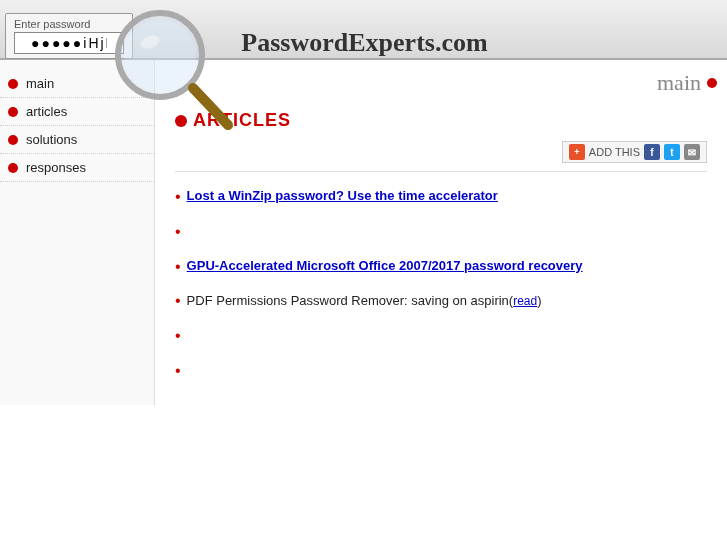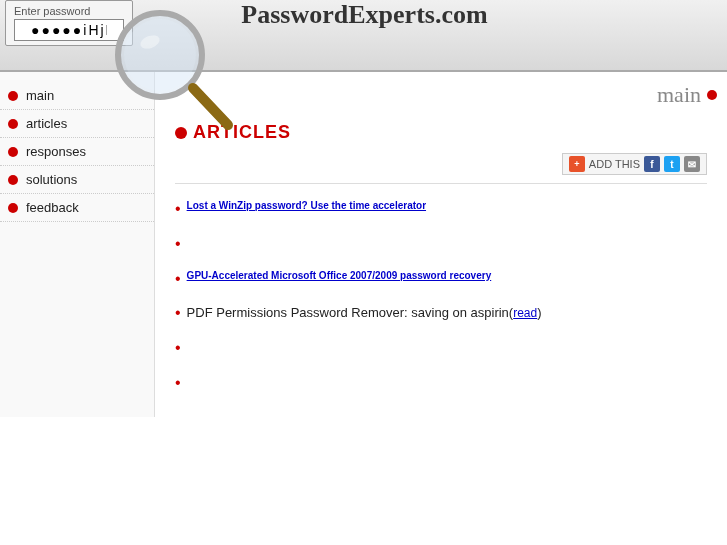--- a/index.html
+++ b/index.html
@@ -10,37 +10,37 @@
       width: 727px;
       height: 545px;
       overflow: hidden;
       position: relative;
     }
 
     
     #header {
       background: linear-gradient(to bottom, #f0f0f0, #d8d8d8);
       border-bottom: 2px solid #aaa;
-      height: 72px;
-      display: flex;
-      align-items: flex-start;
+      height: 60px;
+      display: flex;
+      align-items: flex-end;
       padding-left: 2px;
       position: relative;
     }
     #header-title {
       font-size: 26px;
       font-weight: bold;
       color: #333;
       text-align: center;
       flex: 1;
       font-family: Georgia, serif;
     }
     #password-box {
       position: absolute;
-      top: 0;
+      top: 13px;
       left: 5px;
       background: #f5f5f5;
       border: 1px solid #999;
       padding: 4px 8px;
       font-size: 11px;
       color: #555;
       border-radius: 2px;
       z-index: 10;
     }
     #password-field {
@@ -203,21 +203,21 @@
     }
     .article-bullet {
       color: #cc0000;
       font-size: 16px;
       line-height: 1.3;
       flex-shrink: 0;
     }
     .article-link {
       color: #00c;
       text-decoration: underline;
-      font-size: 10px;
+      font-size: 13px;
       cursor: pointer;
       line-height: 1.4;
       font-weight: bold;
     }
     .article-text {
       font-size: 13px;
       color: #222;
       line-height: 1.5;
     }
     .article-read-link {
@@ -258,29 +258,25 @@
     <a class="nav-item">
       <span class="nav-bullet"></span>
       <span>main</span>
     </a>
     <a class="nav-item">
       <span class="nav-bullet"></span>
       <span>articles</span>
     </a>
     <a class="nav-item">
       <span class="nav-bullet"></span>
-      <span>responses</span>
-    </a>
-    <a class="nav-item">
-      <span class="nav-bullet"></span>
       <span>solutions</span>
     </a>
     <a class="nav-item">
       <span class="nav-bullet"></span>
-      <span>feedback</span>
+      <span>responses</span>
     </a>
   </div>
 
   <div id="main-content">
 
     <div id="main-label">
       <span>main</span>
       <span id="main-label-dot"></span>
     </div>
 
@@ -305,21 +301,21 @@
         <span class="article-bullet">•</span>
         <a class="article-link">Lost a WinZip password? Use the time accelerator</a>
       </div>
 
       <div class="article-item">
         <span class="article-bullet">•</span>
       </div>
 
       <div class="article-item">
         <span class="article-bullet">•</span>
-        <a class="article-link">GPU-Accelerated Microsoft Office 2007/2009 password recovery</a>
+        <a class="article-link">GPU-Accelerated Microsoft Office 2007/2017 password recovery</a>
       </div>
 
       <div class="article-item">
         <span class="article-bullet">•</span>
         <span class="article-text">
           PDF Permissions Password Remover: saving on aspirin(<a class="article-read-link">read</a>)
         </span>
       </div>
 
       <div class="article-item">

